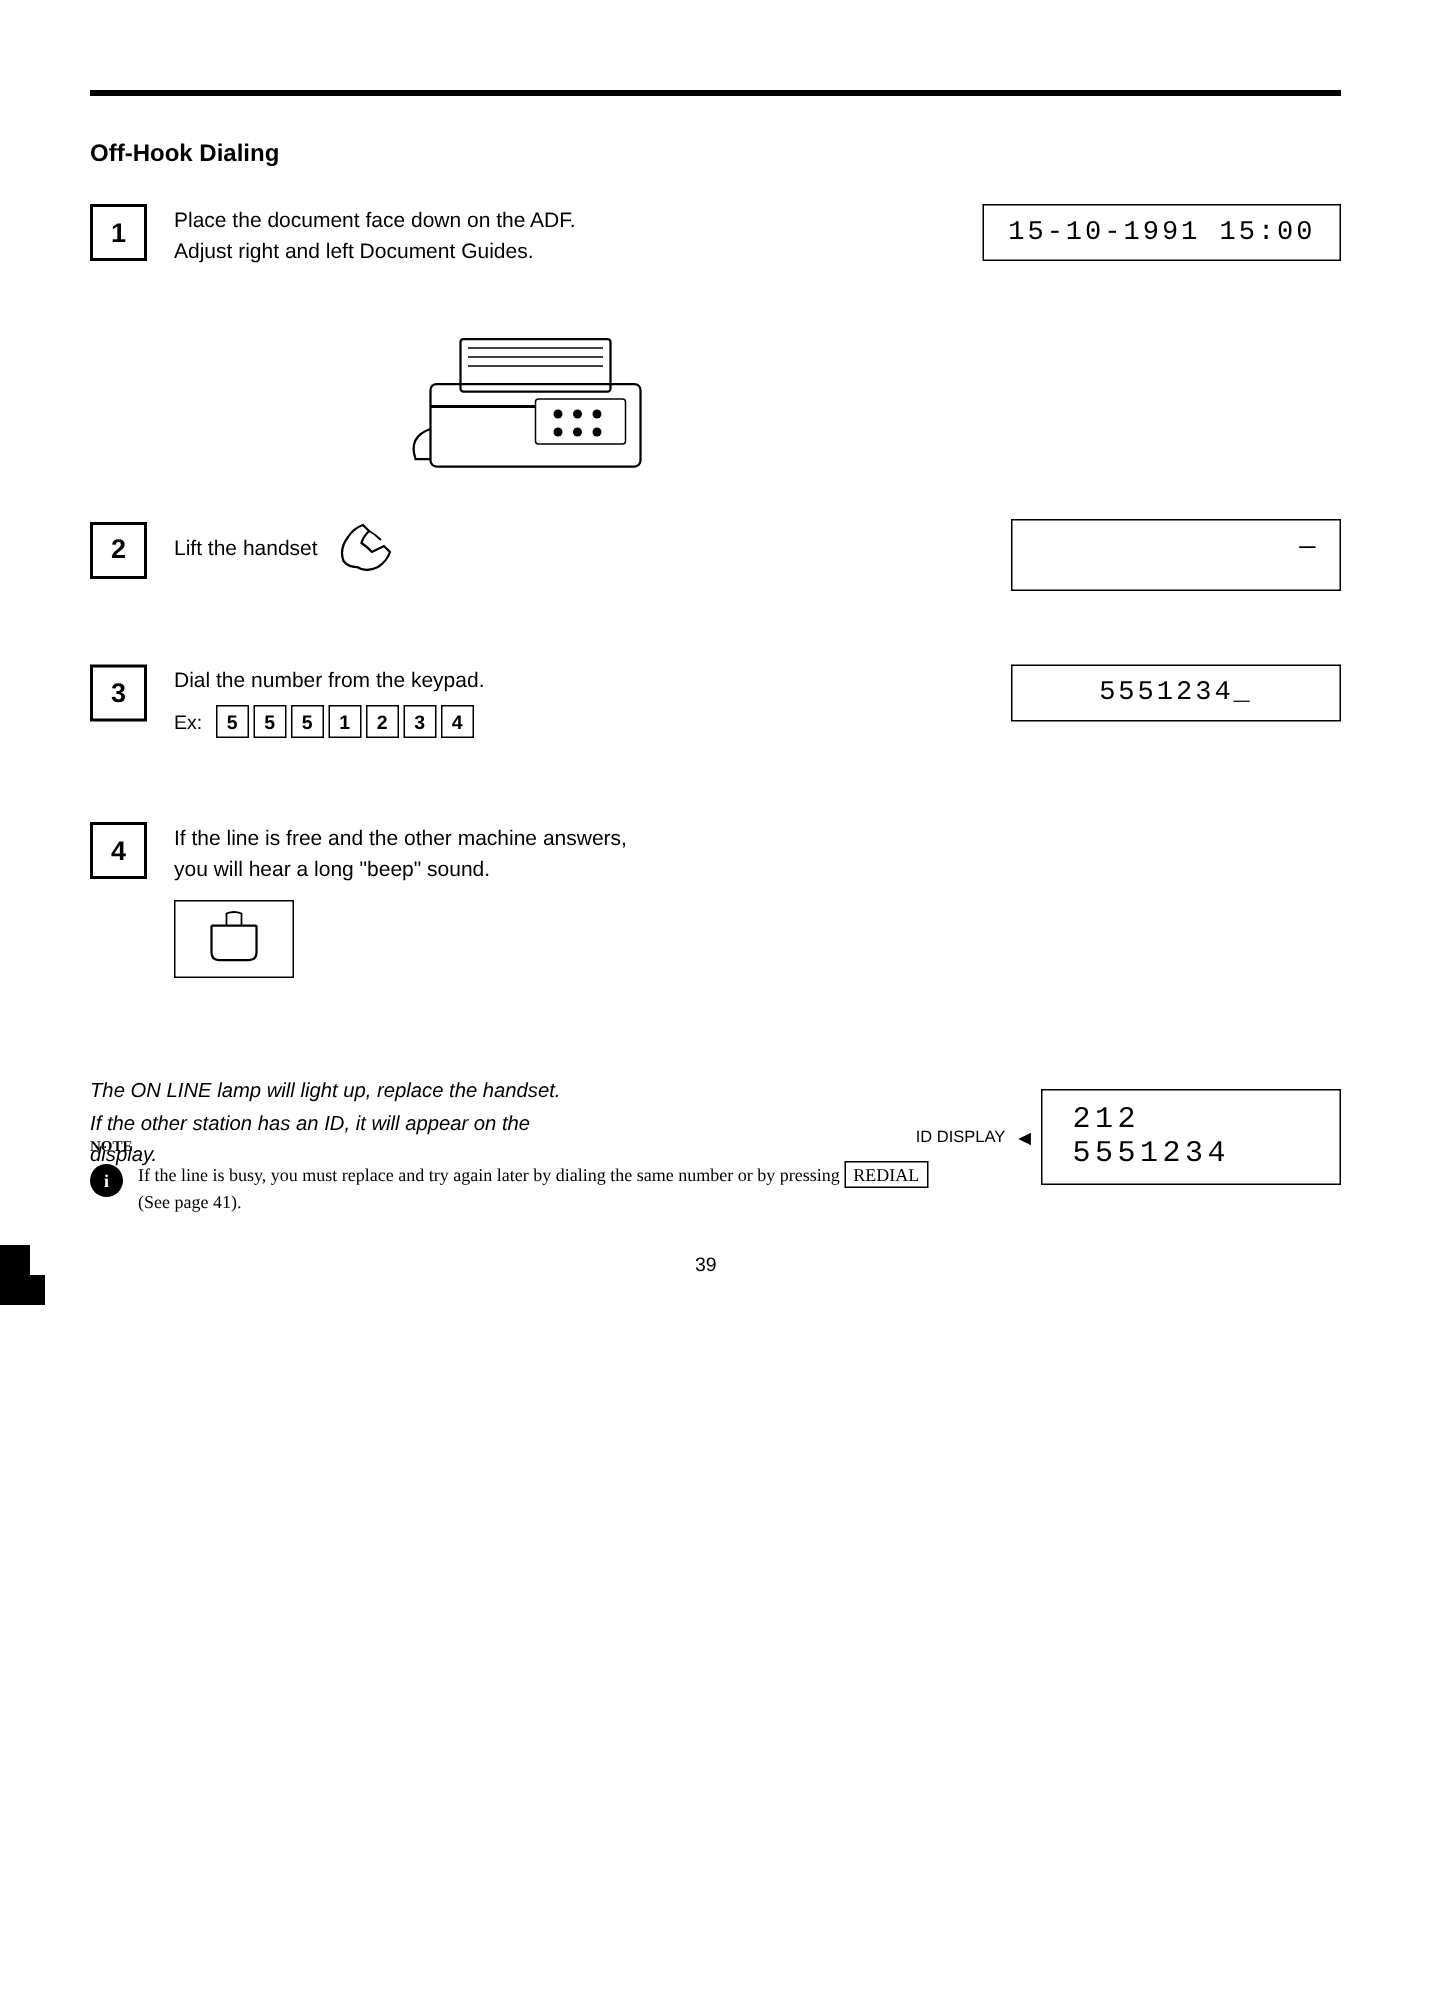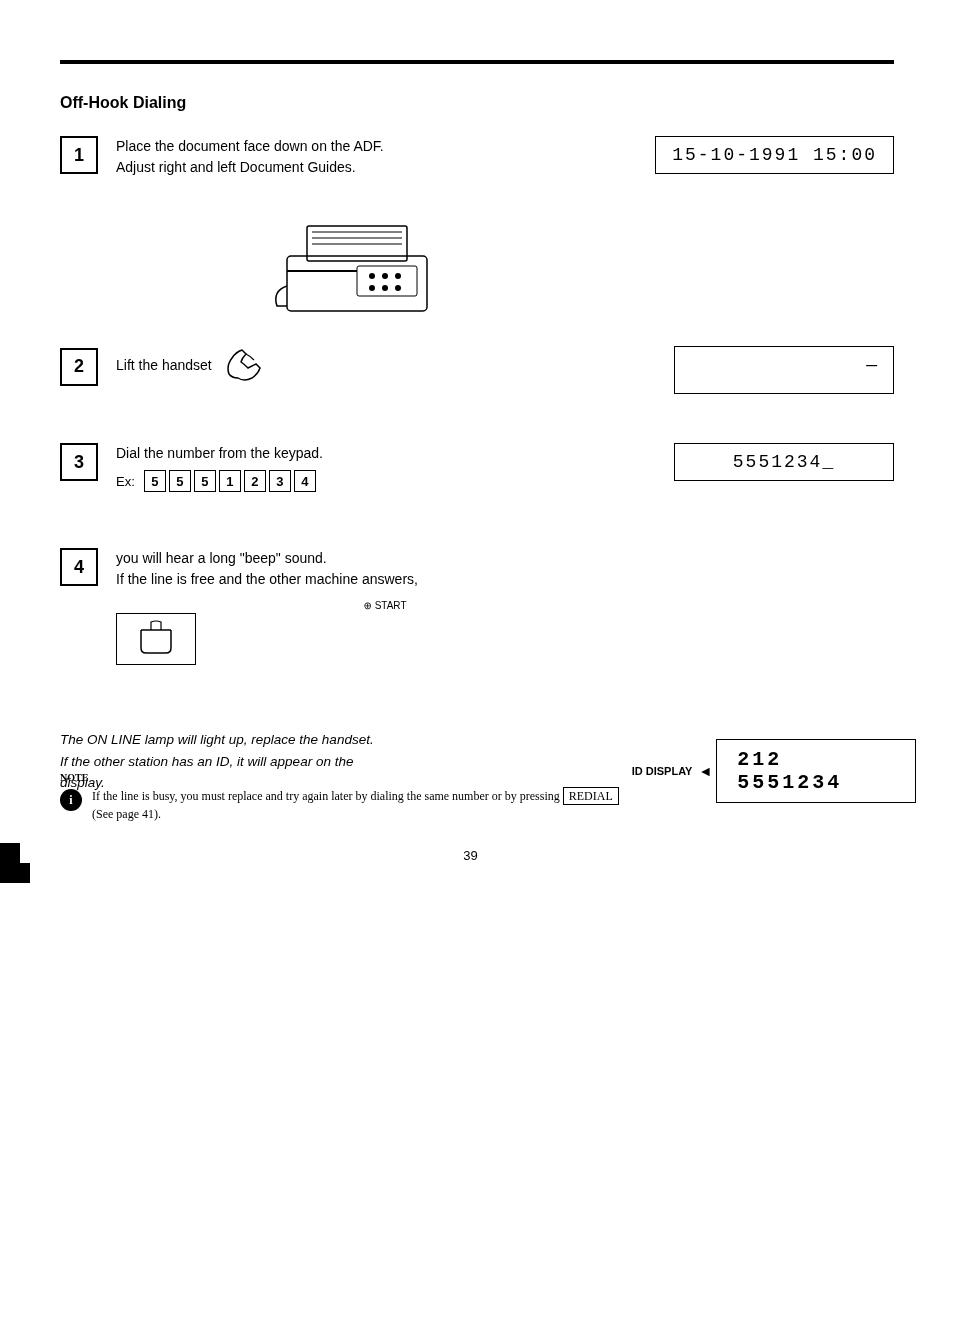--- a/index.html
+++ b/index.html
@@ -352,25 +352,24 @@
     <div class="step-right">
       <div class="display-box">5551234_</div>
     </div>
   </div>
 
   <div class="step-main-row" style="margin-bottom:36px;">
     <div class="step-left">
       <div class="step-row">
         <div class="step-number-box">4</div>
         <div class="step-content">
+          <div class="step-text">If the line is free and the other machine answers,</div>
           <div class="step-text">you will hear a long "beep" sound.</div>
-          <div class="step-text">If the line is free and the other machine answers,</div>
 
           <div class="start-button-area">
-            <div class="start-btn-label">⊕ START</div>
             <div style="border: 1.5px solid #000; display:inline-block; padding: 6px 14px; position:relative;">
               
               <svg width="50" height="35" viewBox="0 0 50 35">
                 <path d="M10 10 L10 28 Q10 33 15 33 L35 33 Q40 33 40 28 L40 10" fill="none" stroke="#000" stroke-width="1.5"></path>
                 <path d="M10 10 L40 10" stroke="#000" stroke-width="1.5"></path>
 
                 <path d="M20 10 L20 2 Q25 0 30 2 L30 10" fill="none" stroke="#000" stroke-width="1.2"></path>
               </svg>
             </div>
           </div>
@@ -382,21 +381,21 @@
   </div>
 
   <div class="step-main-row" style="margin-bottom:40px; align-items:flex-start;">
     <div class="step-left">
       <div class="paragraph-text">
         <span>The ON LINE lamp will light up, replace the handset.</span><br>
         <span>If the other station has an ID, it will appear on the</span><br>
         <span>display.</span>
       </div>
     </div>
-    <div class="step-right" style="flex-direction:column; align-items:center;font-weight:bold;">
+    <div class="step-right" style="flex-direction:column; align-items:flex-end;">
       <div class="id-display-row">
         <span class="id-display-label">ID DISPLAY</span>
         <span class="id-display-arrow">◄</span>
         <div class="id-display-box">212  5551234</div>
       </div>
     </div>
   </div>
 
   <div class="note-section">
     <div class="note-title">NOTE</div>

